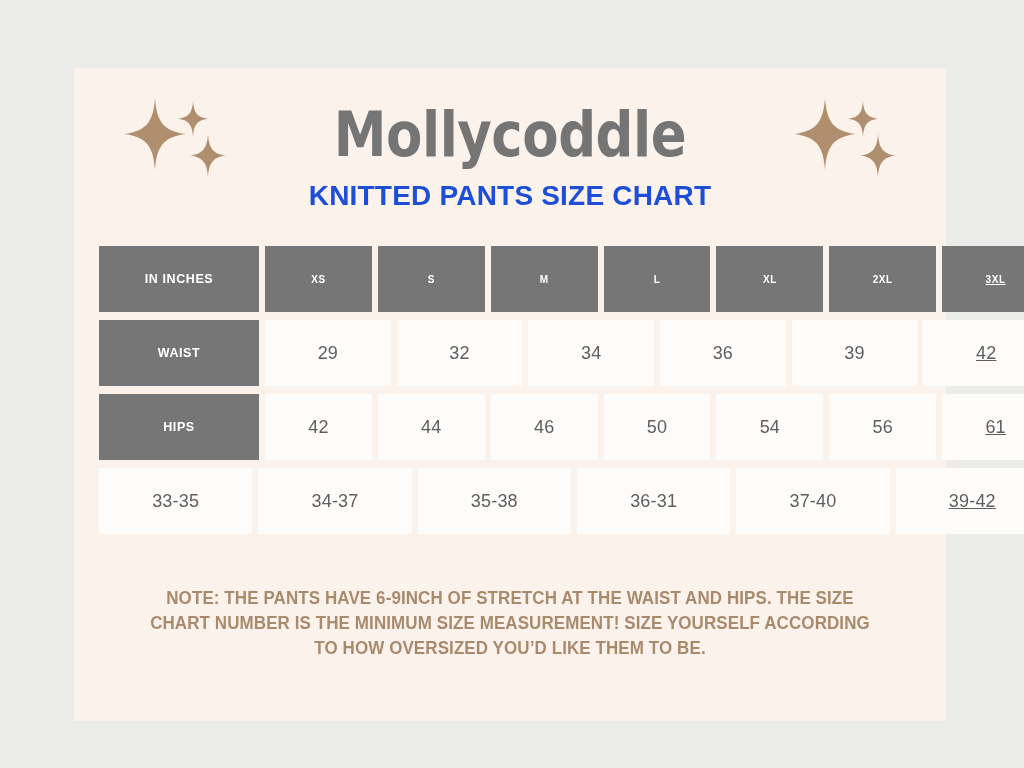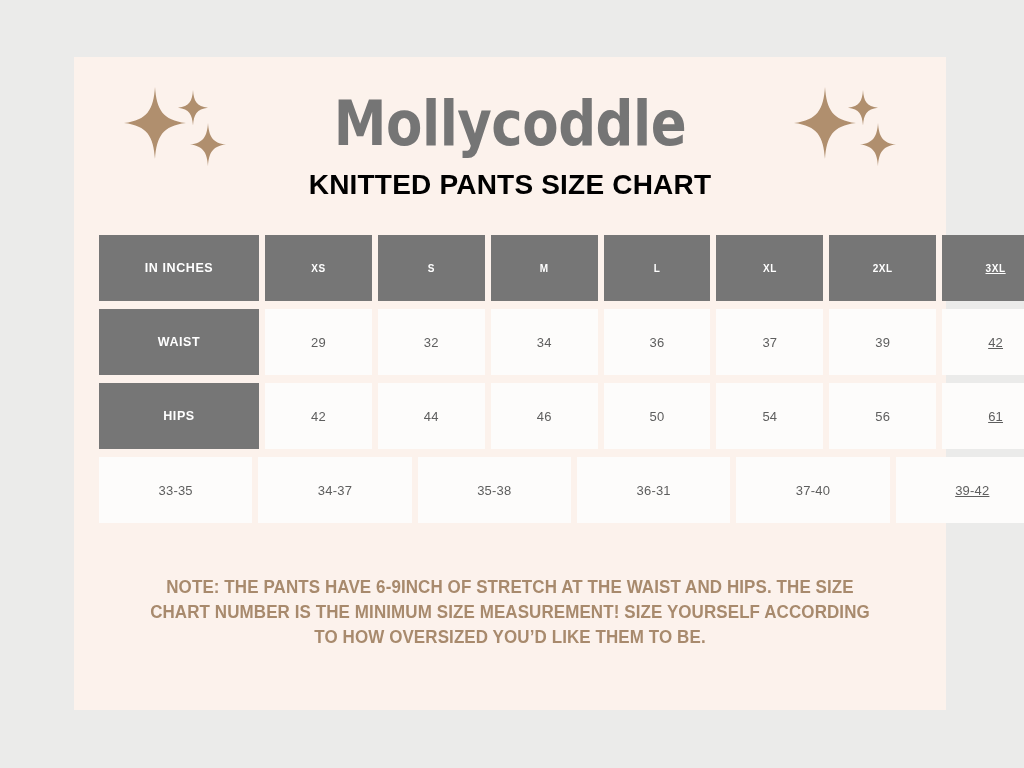--- a/index.html
+++ b/index.html
@@ -18,21 +18,21 @@
   .page {
     position: relative;
     width: 1024px;
     height: 768px;
     background: #ebebea;
   }
 
   .card {
     position: absolute;
     left: 74px;
-    top: 57px;
+    top: 68px;
     width: 872px;
     height: 653px;
     background: #fcf2ec;
     box-sizing: border-box;
   }
 
   
   .header {
     position: relative;
     height: 150px;
@@ -56,21 +56,21 @@
 
   .subtitle {
     position: absolute;
     left: 0;
     right: 0;
     top: 114px;
     text-align: center;
     font-family: "Liberation Sans", sans-serif;
     font-size: 28px;
     font-weight: 700;
-    color: #000000;
+    color: #1d4ed8;
     letter-spacing: 0.2px;
     line-height: 1;
   }
 
   .sparkles {
     position: absolute;
     top: 22px;
     width: 130px;
     height: 92px;
   }
@@ -119,21 +119,21 @@
     color: #ffffff;
     font-size: 10px;
     font-weight: 700;
     letter-spacing: 0.6px;
   }
 
   .cell.data {
     flex: 1 1 0;
     background: #fdfcfb;
     color: #5e5e5e;
-    font-size: 13px;
+    font-size: 18px;
     font-weight: 400;
     letter-spacing: 0.2px;
   }
 
   
   .note {
     position: absolute;
     left: 58px;
     right: 58px;
     top: 518px;
@@ -193,21 +193,20 @@
         <div class="cell head">2XL</div>
         <div class="cell head">3XL</div>
       </div>
 
       <div class="trow">
         <div class="cell label">WAIST</div>
         <div class="cell data">29</div>
         <div class="cell data">32</div>
         <div class="cell data">34</div>
         <div class="cell data">36</div>
-        <div class="cell data">37</div>
         <div class="cell data">39</div>
         <div class="cell data">42</div>
       </div>
 
       <div class="trow">
         <div class="cell label">HIPS</div>
         <div class="cell data">42</div>
         <div class="cell data">44</div>
         <div class="cell data">46</div>
         <div class="cell data">50</div>

